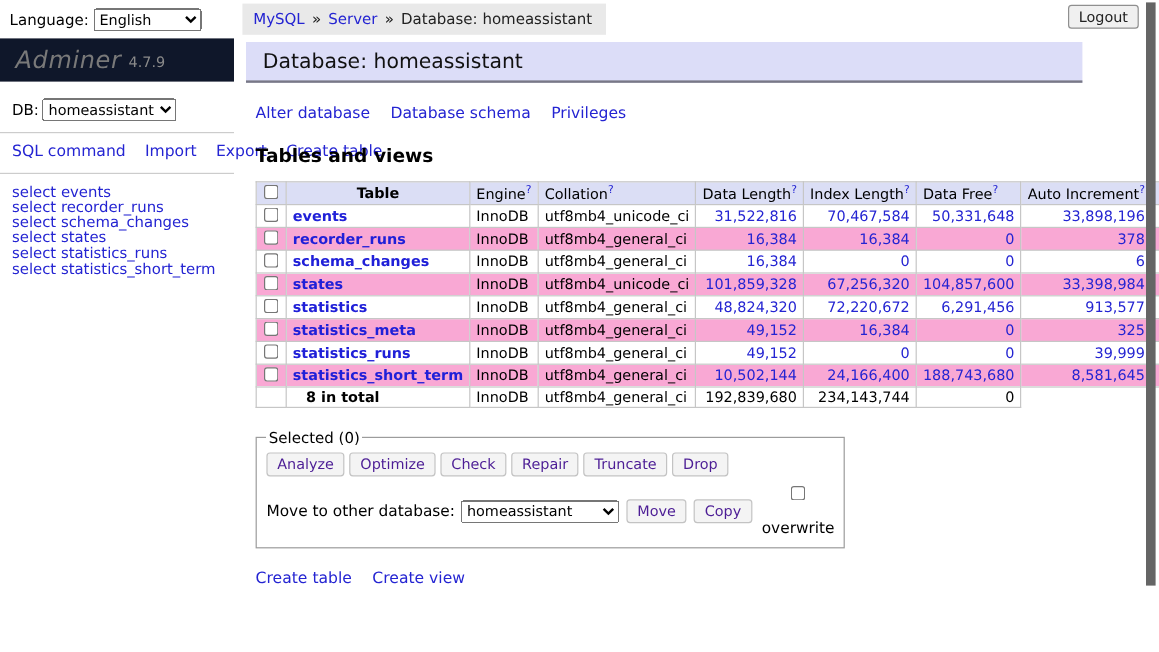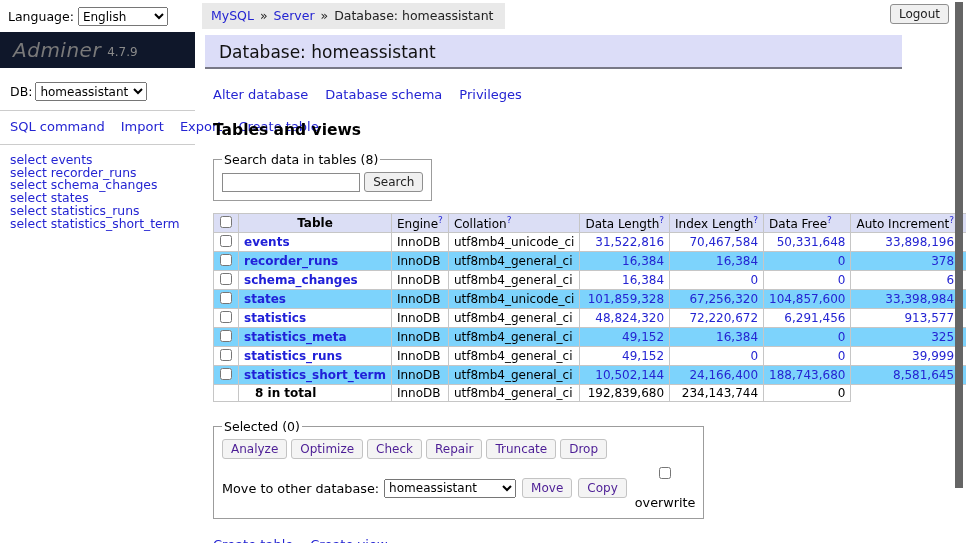--- a/index.html
+++ b/index.html
@@ -61,21 +61,21 @@
   table.db-tables td, table.db-tables th { border: 1px solid #c6c6c6; padding: 1px 5px;
                     height: 17.4px; overflow: hidden; white-space: nowrap; }
   table.db-tables thead th { background: #dbdef5; font-weight: normal; text-align: left; }
   table.db-tables thead th.c-table { text-align: center; font-weight: bold; }
   table.db-tables sup.help { color: #2424d2; font-size: 9px; cursor: pointer; }
   td.chk, th.chk { text-align: center; padding: 0; }
   input[type=checkbox] { width: 12px; height: 12px; margin: 1px; }
   td.num { text-align: right; margin-left: 39px; }
   td.num a { color: #2424d2; text-decoration: none; cursor: pointer; }
   a.tbl-link { font-weight: bold; color: #2020d8; text-decoration: none; cursor: pointer; }
-  tbody tr.alt td { background: #7dd3fc; }
+  tbody tr.alt td { background: #f9a8d4; }
   tr.total td { font-size: 12px; }
   tr.total td.lbl { font-weight: bold; padding-left: 16px; }
   tr.total td.noborder { border: none; background: #fff; }
 
   
   .selected-fs { margin-top: 17px; display: inline-block; min-width: 404px; }
   .selected-fs .btn-row button { margin-right: 4px; }
   .move-row { margin-top: 7px; font-size: 12.8px; display: flex; align-items: center; }
   .move-row select { width: 132px; height: 19px; font-size: 12px; margin-left: 5px;
                      font-family: "DejaVu Sans", sans-serif; }
@@ -119,25 +119,20 @@
     <a class="lnk">MySQL</a>
     <span class="sep">»</span>
     <a class="lnk">Server</a>
     <span class="sep">»</span>
     <span>Database: homeassistant</span>
   </div>
   <h2 class="title-bar">Database: homeassistant</h2>
   <div class="content">
     <p class="links-row" id="db-links"><a class="lnk">Alter database</a><a class="lnk">Database schema</a><a class="lnk">Privileges</a></p>
     <h3>Tables and views</h3>
-    <fieldset class="search-fs">
-      <legend>Search data in tables (8)</legend>
-      <input type="text" style="">
-      <button class="btn">Search</button>
-    </fieldset>
     <table class="db-tables">
       <colgroup>
         <col style="width:20px">
           <col style="width:118px">
           <col style="width:44px">
           <col style="width:98px">
         <col style="width:70px">
           <col style="width:70px">
           <col style="width:66px">
           <col style="width:74px">

